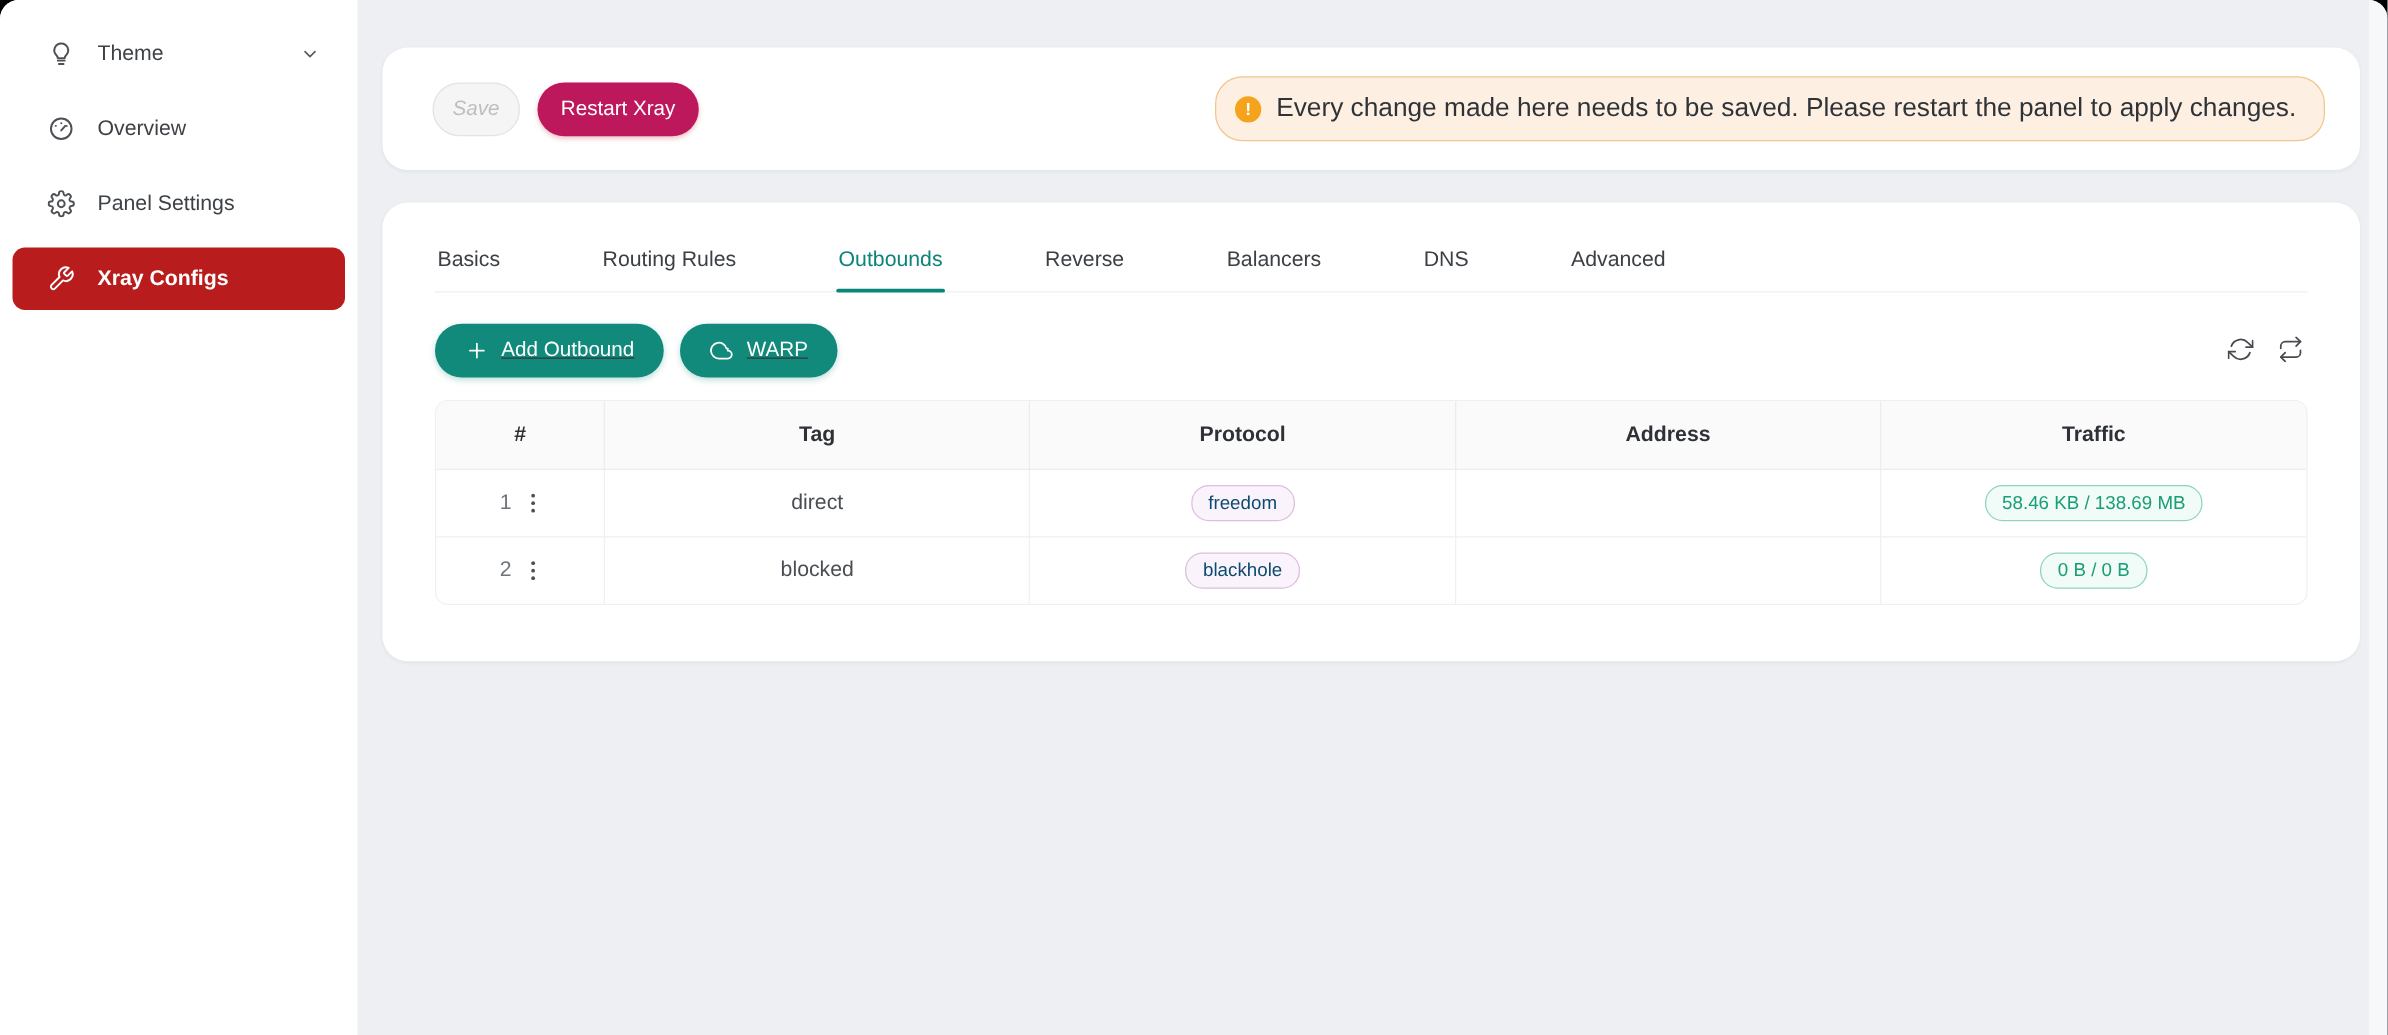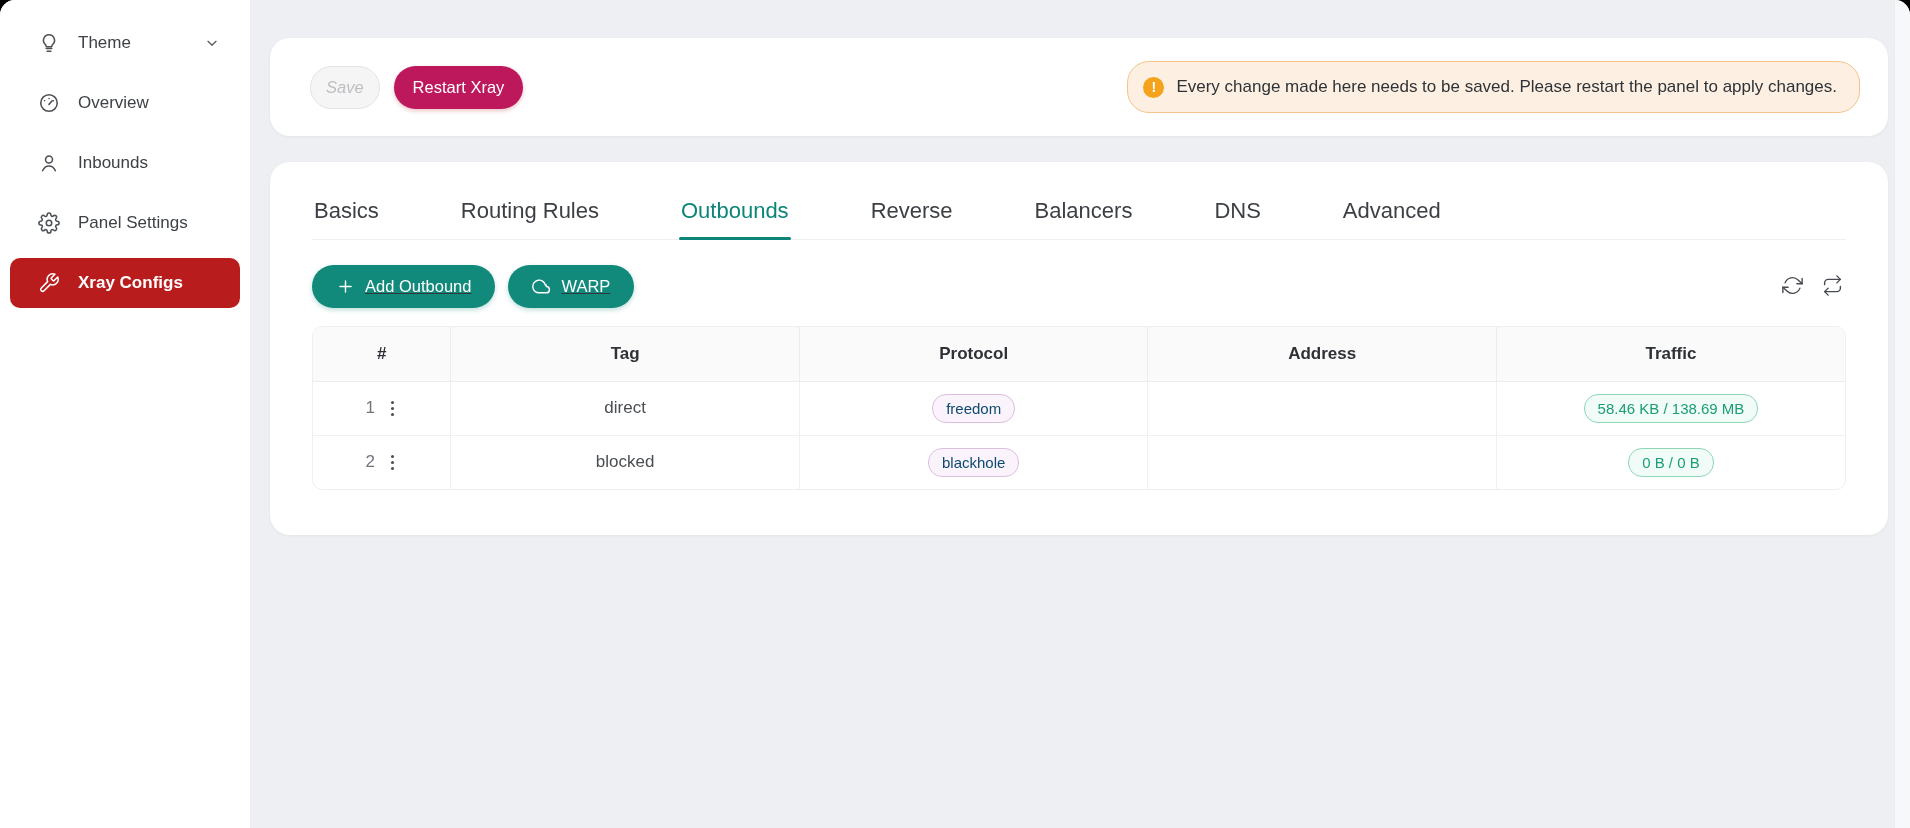--- a/index.html
+++ b/index.html
@@ -12,21 +12,21 @@
   .page {
     width:1910px; height:828px;
     display:flex;
     background:#edeff3;
     border-radius:15px 15px 0 0;
     overflow:hidden;
   }
 
   
   .sidebar {
-    width:250px; flex-shrink:0;
+    width:286px; flex-shrink:0;
     background:#ffffff;
     padding-top:8px;
     z-index:2;
   }
   .side-item {
     display:flex; align-items:center;
     height:50px;
     margin:10px;
     padding-left:28px;
     border-radius:10px;
@@ -91,21 +91,21 @@
 
   .alert {
     margin-left:auto;
     display:flex; align-items:center;
     gap:12px;
     height:52px;
     padding:0 22px 0 15px;
     background:#fdf0e2;
     border:1px solid #f3c48e;
     border-radius:22px;
-    font-size:17px;
+    font-size:21px;
     color:#2f3338;
     white-space:nowrap;
   }
   .alert-icon {
     width:21px; height:21px; flex-shrink:0;
     border-radius:50%;
     background:#f5a31d;
     color:#fff;
     display:flex; align-items:center; justify-content:center;
     font-size:14px; font-weight:700;
@@ -115,21 +115,21 @@
   
   .main-card { padding:24px 0 45px; }
 
   .tabs {
     display:flex; gap:78px;
     margin:0 42px;
     border-bottom:1px solid #eef0f2;
   }
   .tab {
     padding:12px 2px 15px;
-    font-size:22px;
+    font-size:17px;
     color:#3c4045;
     cursor:pointer;
     position:relative;
     white-space:nowrap;
   }
   .tab.active { color:#0c8578;text-align:center; }
   .tab.active::after {
     content:"";
     position:absolute; left:0; right:0; bottom:-1px;
     height:3px; border-radius:3px;
@@ -260,29 +260,20 @@
               <circle cx="12" cy="12" r="9"></circle>
               <path d="M12 13.5l3.5-4"></path>
               <path d="M7.2 9.5l.01 0"></path>
               <path d="M12 7.2l.01 0"></path>
               <path d="M16.8 9.5l.01 0"></path>
             </svg>
         </span>
         <span class="side-label">Overview</span>
       </div>
 
-      <div class="side-item">
-        <span class="icon">
-          <svg viewBox="0 0 24 24" fill="none" stroke="currentColor" stroke-width="1.7" stroke-linecap="round" stroke-linejoin="round">
-              <circle cx="12" cy="8.2" r="3.8"></circle>
-              <path d="M5 20.5c1.6-3.6 4-5.3 7-5.3s5.4 1.7 7 5.3"></path>
-            </svg>
-        </span>
-        <span class="side-label">Inbounds</span>
-      </div>
 
       <div class="side-item">
         <span class="icon">
           <svg viewBox="0 0 24 24" fill="none" stroke="currentColor" stroke-width="1.7" stroke-linecap="round" stroke-linejoin="round">
               <circle cx="12" cy="12" r="3"></circle>
               <path d="M19.4 15a1.65 1.65 0 0 0 .33 1.82l.06.06a2 2 0 0 1-2.83 2.83l-.06-.06a1.65 1.65 0 0 0-1.82-.33 1.65 1.65 0 0 0-1 1.51V21a2 2 0 0 1-4 0v-.09A1.65 1.65 0 0 0 9 19.4a1.65 1.65 0 0 0-1.82.33l-.06.06a2 2 0 0 1-2.83-2.83l.06-.06a1.65 1.65 0 0 0 .33-1.82 1.65 1.65 0 0 0-1.51-1H3a2 2 0 0 1 0-4h.09A1.65 1.65 0 0 0 4.6 9a1.65 1.65 0 0 0-.33-1.82l-.06-.06a2 2 0 0 1 2.83-2.83l.06.06a1.65 1.65 0 0 0 1.82.33H9a1.65 1.65 0 0 0 1-1.51V3a2 2 0 0 1 4 0v.09a1.65 1.65 0 0 0 1 1.51 1.65 1.65 0 0 0 1.82-.33l.06-.06a2 2 0 0 1 2.83 2.83l-.06.06a1.65 1.65 0 0 0-.33 1.82V9a1.65 1.65 0 0 0 1.51 1H21a2 2 0 0 1 0 4h-.09a1.65 1.65 0 0 0-1.51 1z"></path>
             </svg>
         </span>
         <span class="side-label">Panel Settings</span>
       </div>

